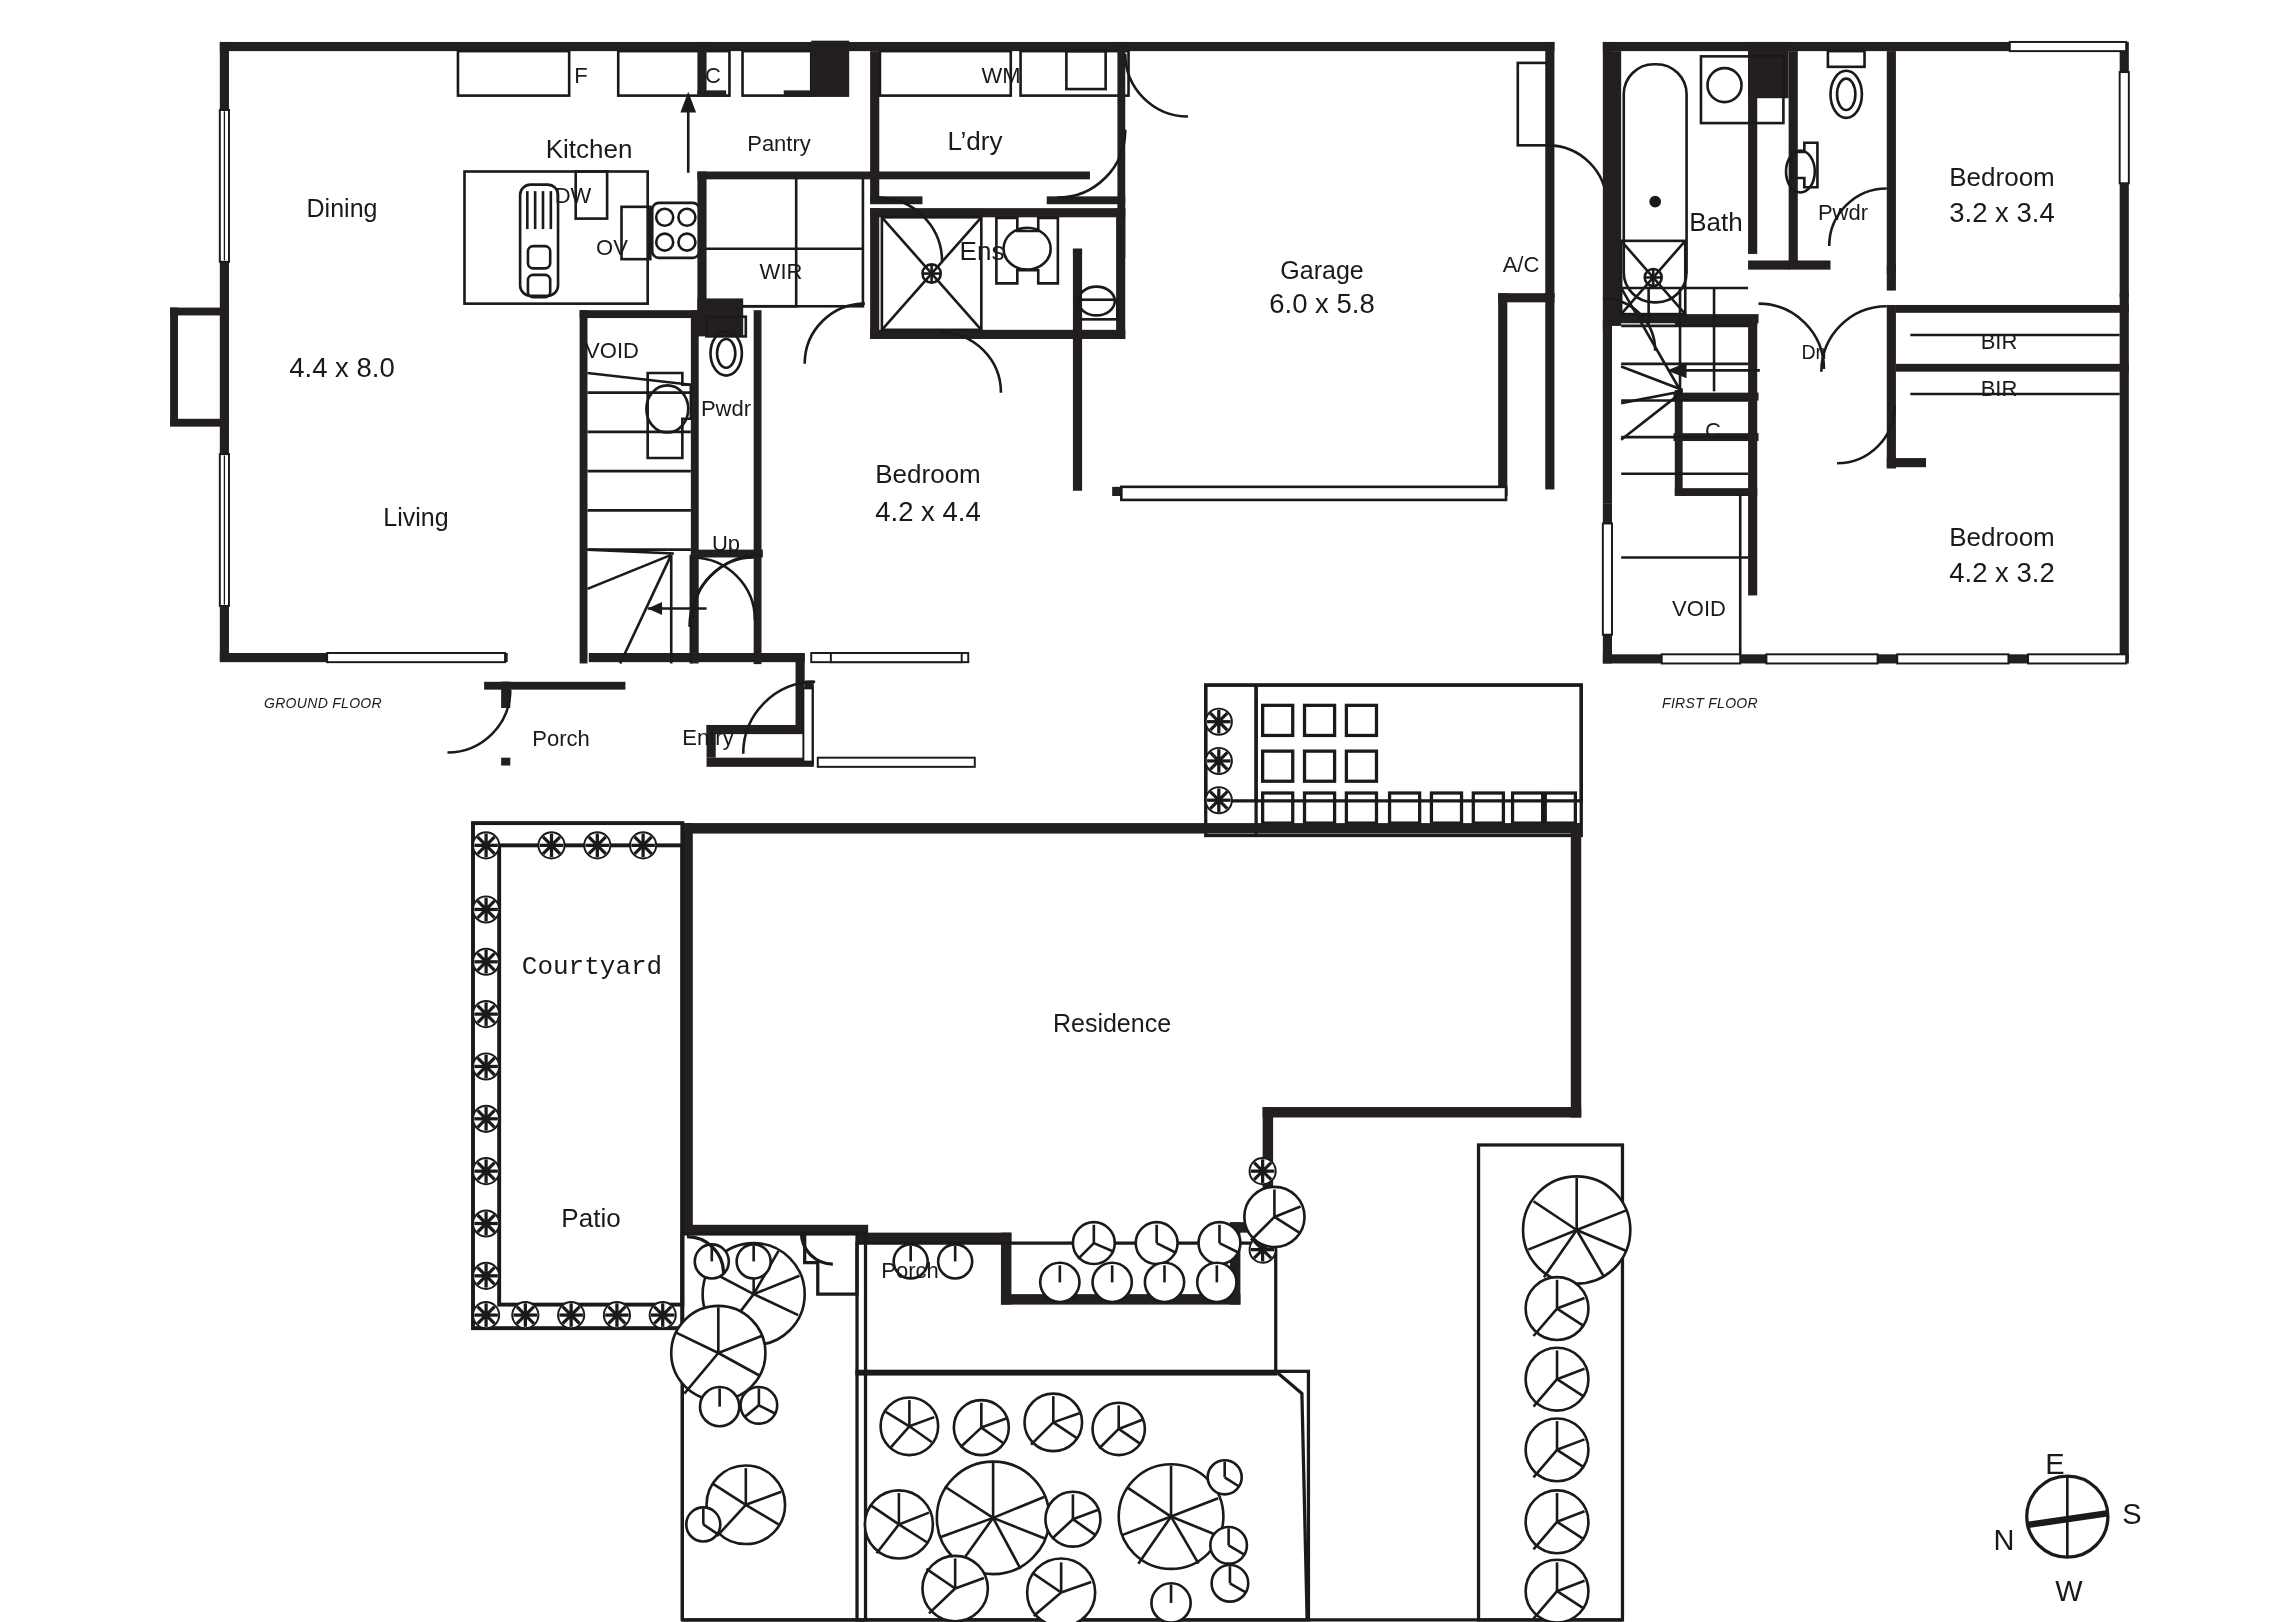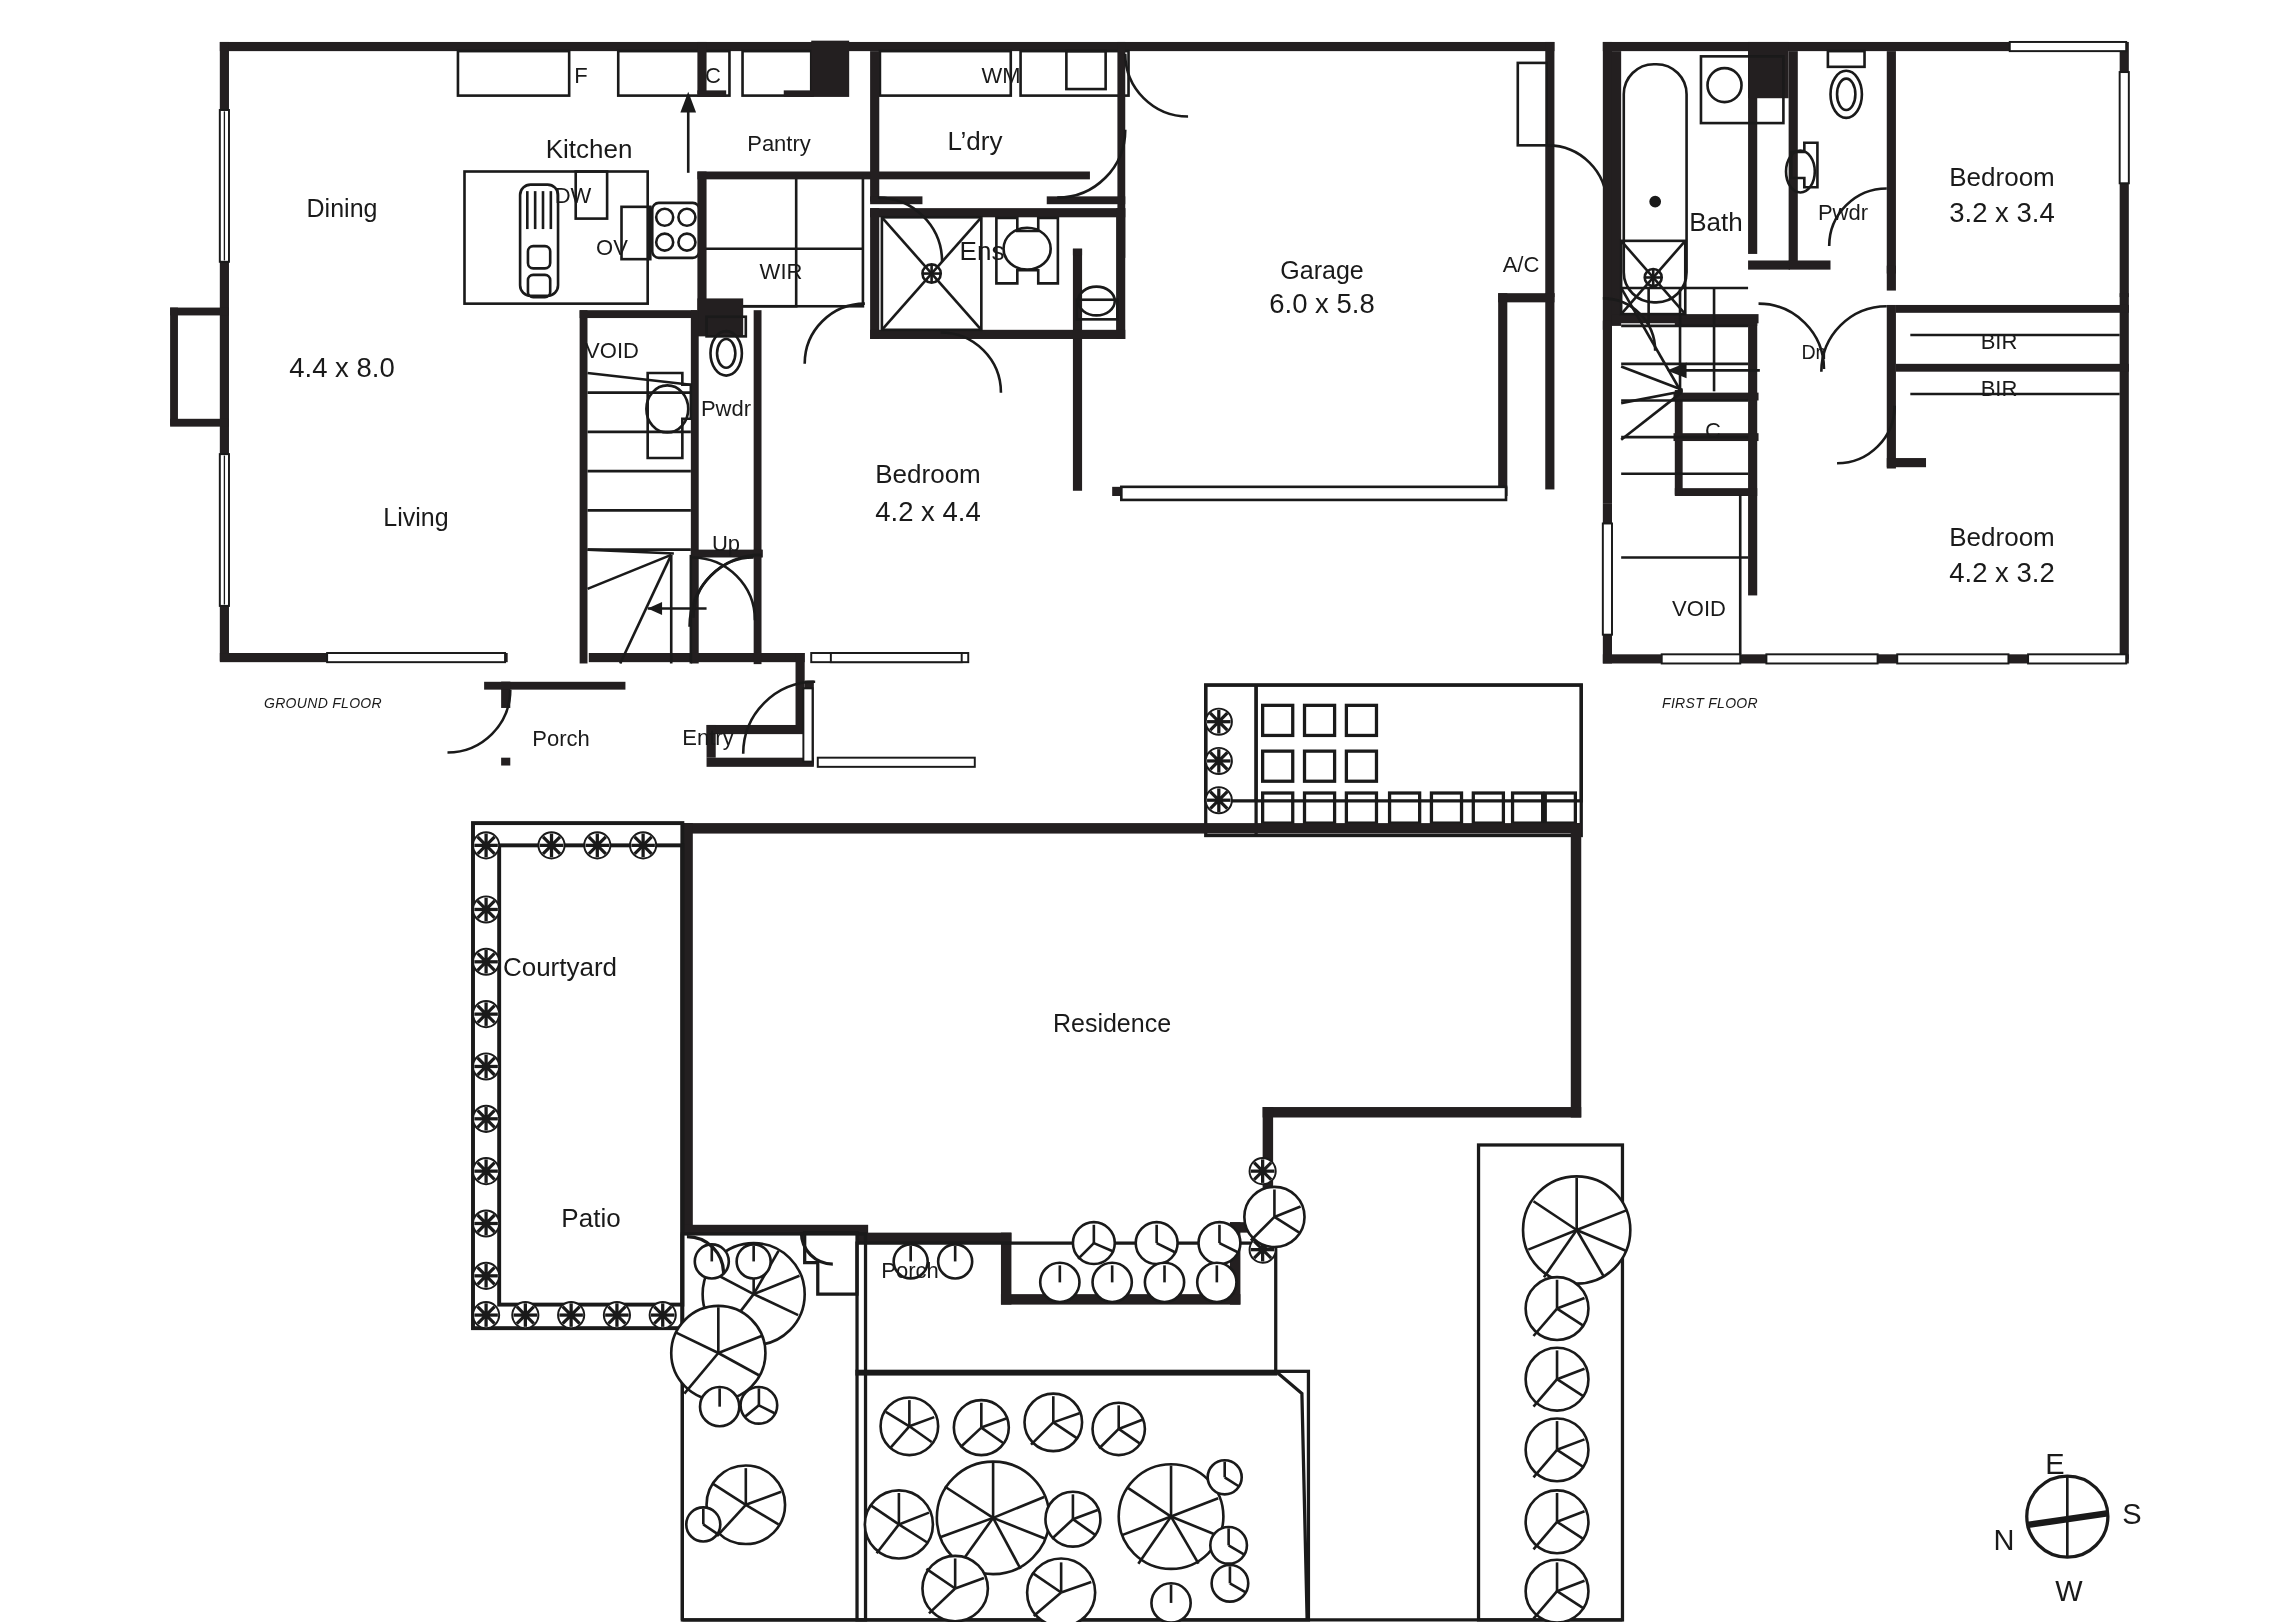--- a/index.html
+++ b/index.html
@@ -755,21 +755,21 @@
 <div class="lbl c t-small" style="left:1999px;top:342px;">BIR</div>
 <div class="lbl c t-small" style="left:1999px;top:389px;">BIR</div>
 <div class="lbl c t-small" style="left:1713px;top:431px;">C</div>
 <div class="lbl c t-tiny" style="left:1814px;top:352px;">Dn</div>
 <div class="lbl c t-room" style="left:2002px;top:537px;">Bedroom</div>
 <div class="lbl c t-dim" style="left:2002px;top:573px;">4.2 x 3.2</div>
 <div class="lbl c t-small" style="left:1699px;top:609px;">VOID</div>
 <div class="lbl c t-floor" style="left:1710px;top:703px;">FIRST FLOOR</div>
 
 <div class="lbl c t-room-big" style="left:1112px;top:1023px;">Residence</div>
-<div class="lbl c t-room" style="left:560px;top:967px;">Courtyard</div>
+<div class="lbl c t-room" style="left:592px;top:967px;font-family:Liberation Mono, monospace;">Courtyard</div>
 <div class="lbl c t-room" style="left:591px;top:1218px;">Patio</div>
 <div class="lbl c t-small" style="left:910px;top:1271px;">Porch</div>
 
 <div class="lbl c t-compass" style="left:2004px;top:1540px;">N</div>
 <div class="lbl c t-compass" style="left:2055px;top:1464px;">E</div>
 <div class="lbl c t-compass" style="left:2132px;top:1514px;">S</div>
 <div class="lbl c t-compass" style="left:2069px;top:1591px;">W</div>
 
 </div>
 

